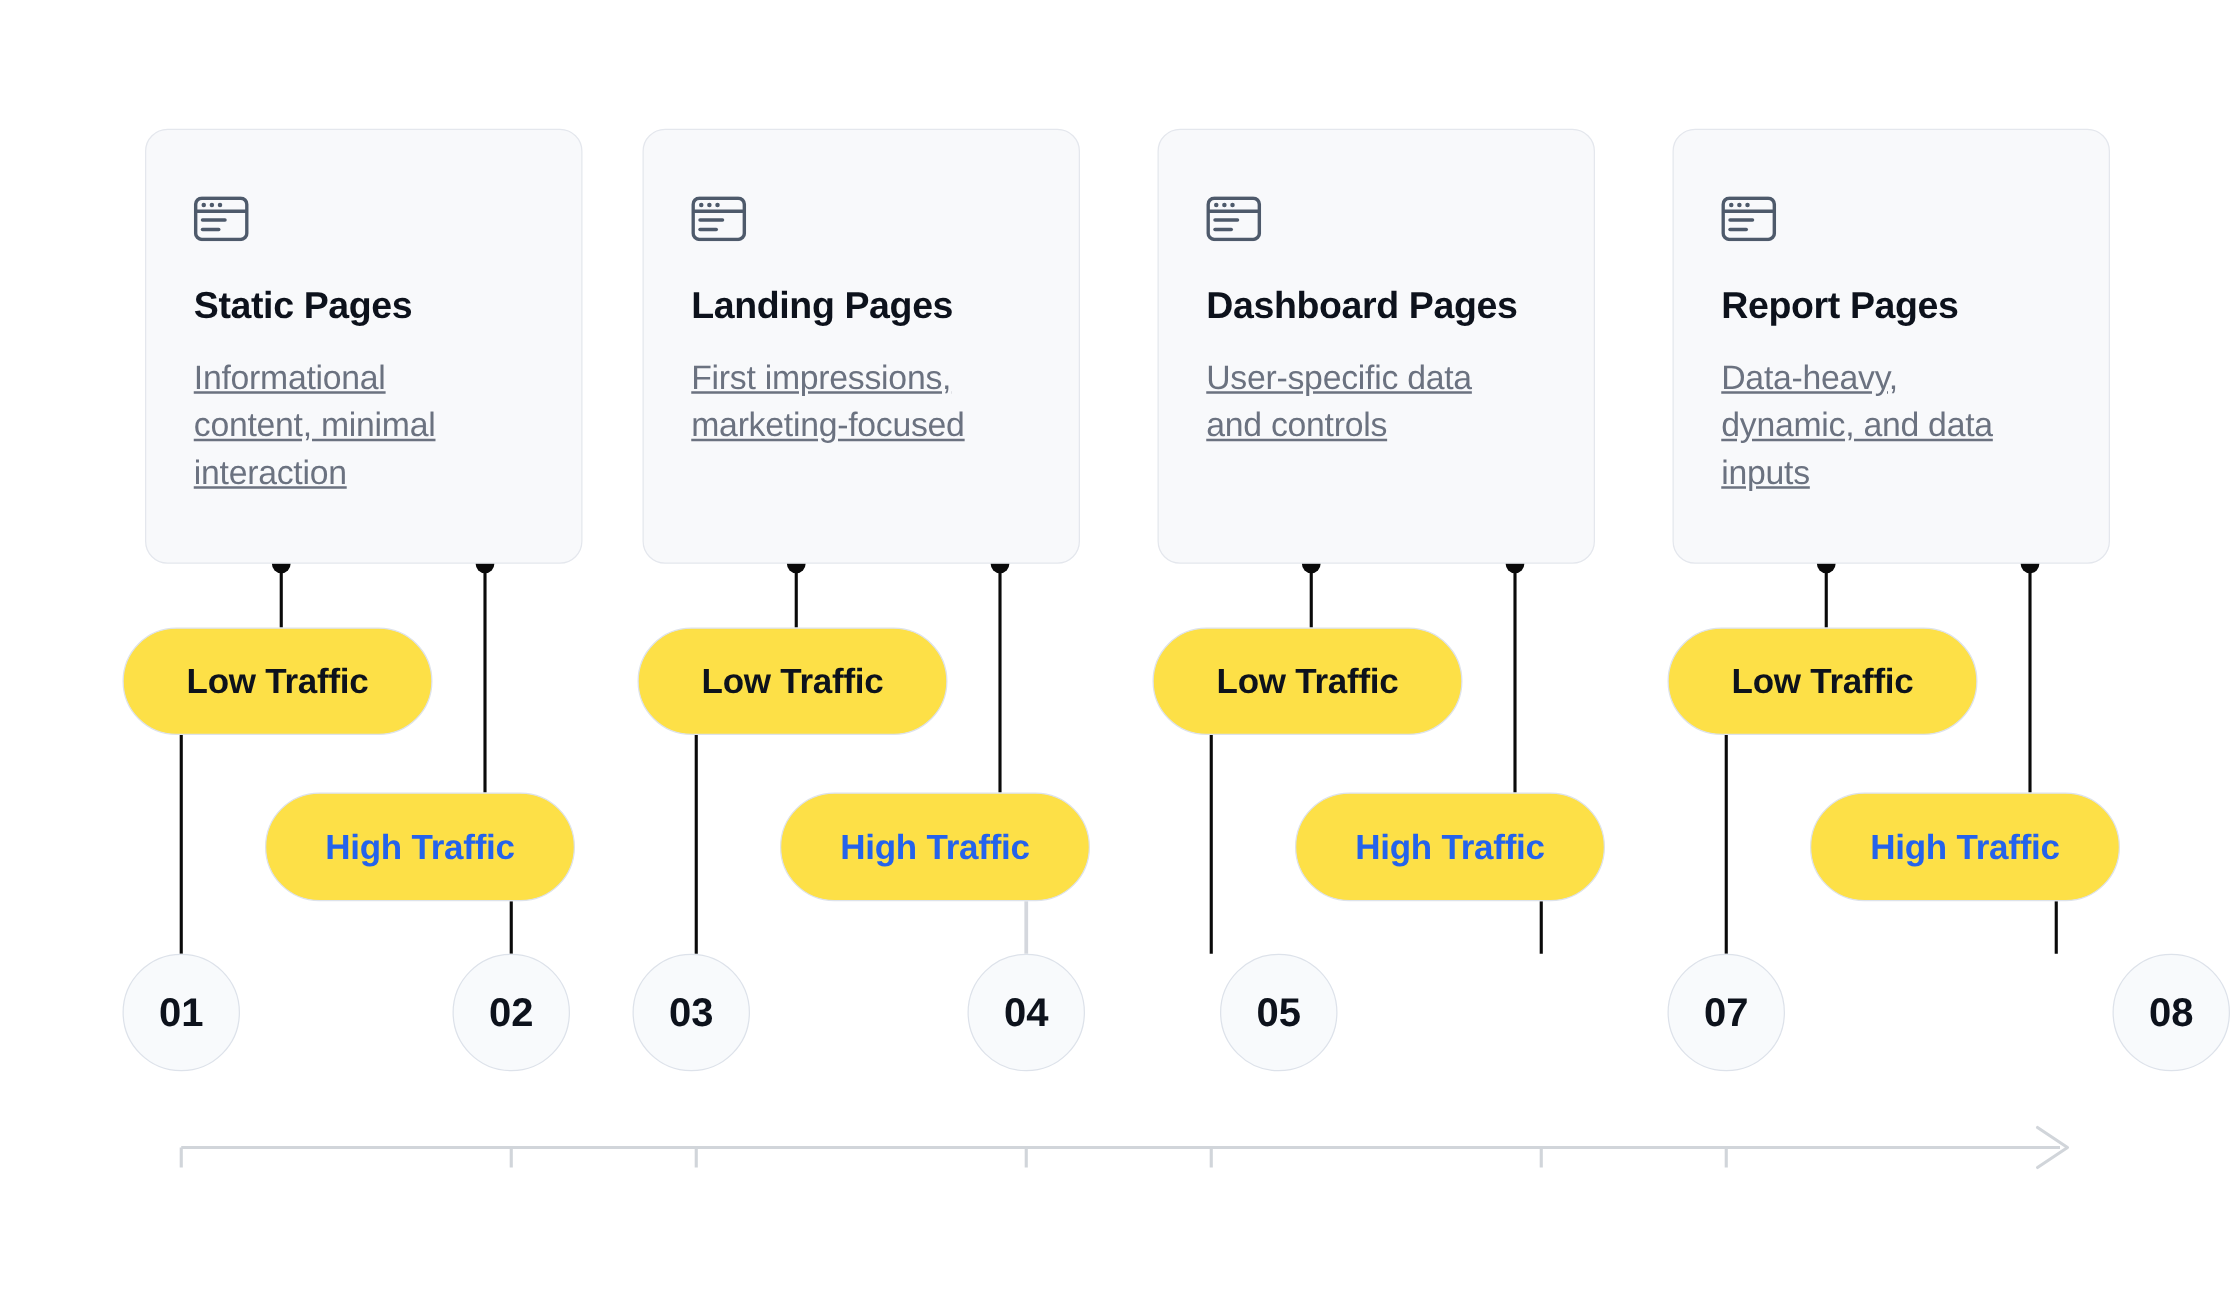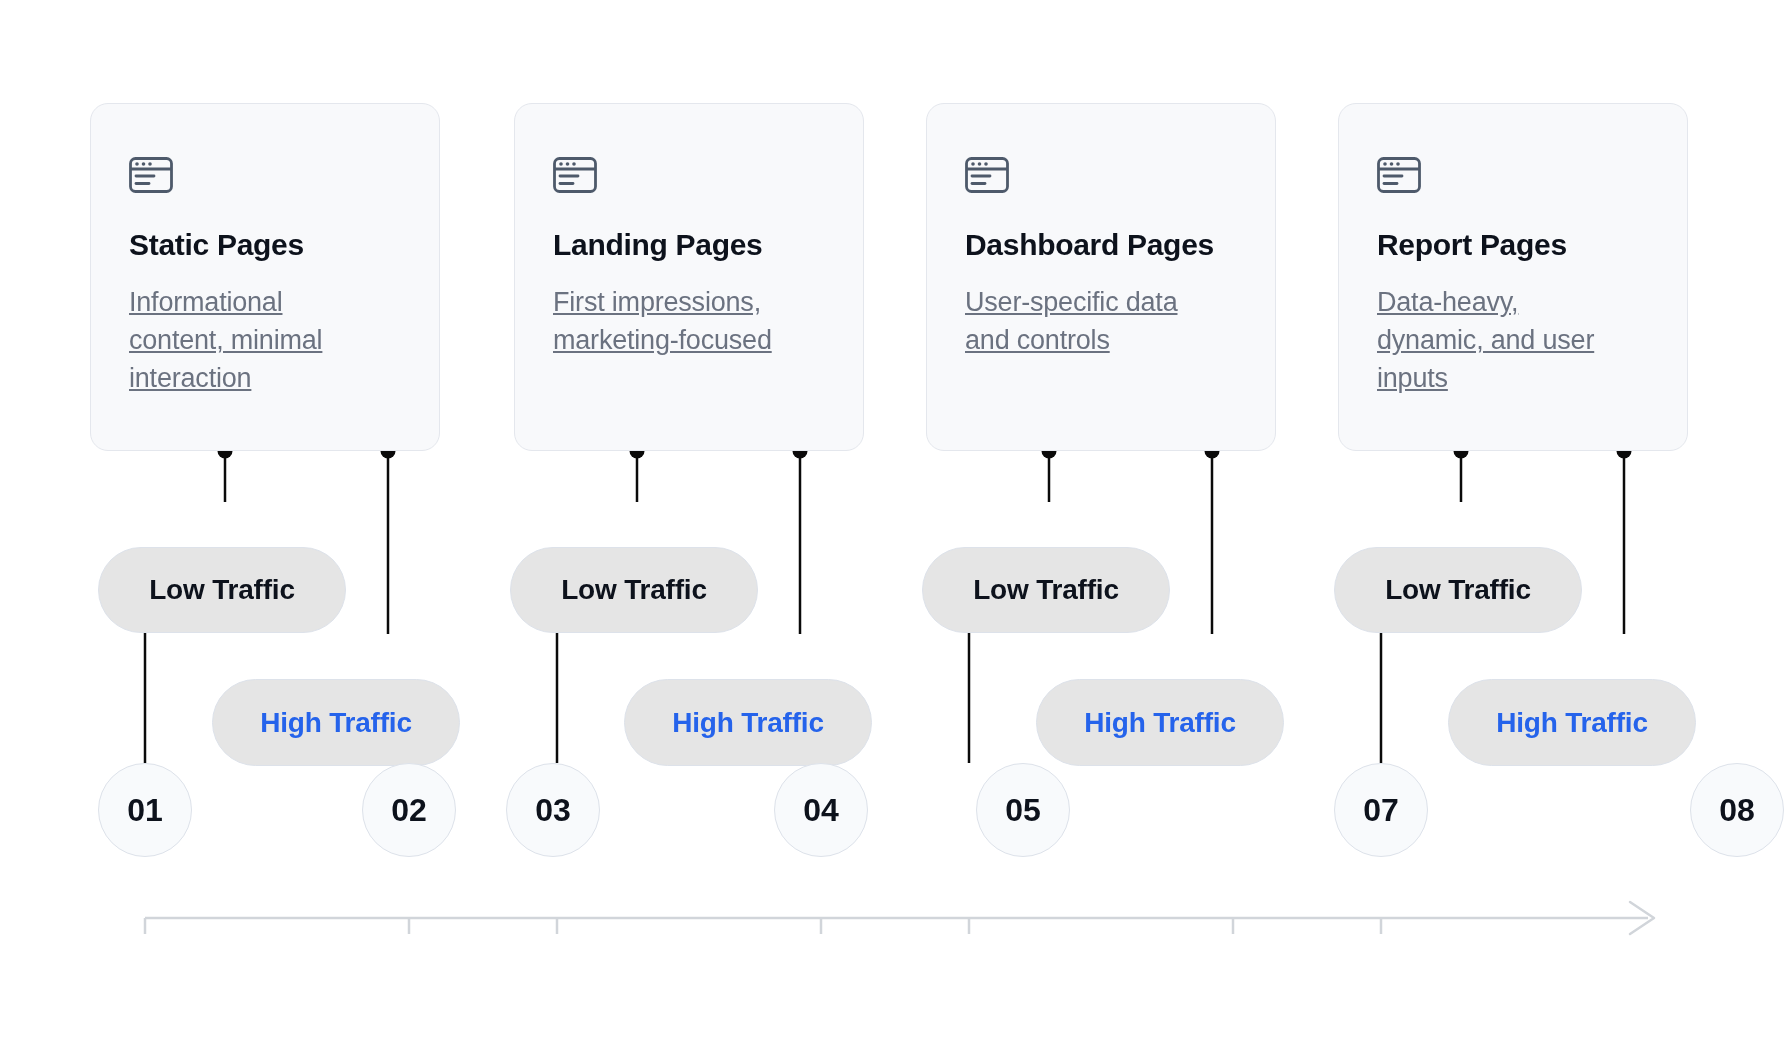--- a/index.html
+++ b/index.html
@@ -45,29 +45,28 @@
     font-weight: 400;
     color: #6b7280;
     white-space: pre-line;
     letter-spacing: -0.2px;
     text-decoration: underline;
   }
   .pill {
     position: absolute;
     box-sizing: border-box;
     border: 1.5px solid #dde2ea;
-    background: #e5e5e5;
+    background: #fde047;
     border-radius: 999px;
     display: flex;
     align-items: center;
     justify-content: center;
     font-size: 28px;
     font-weight: 700;
     letter-spacing: -0.2px;
-    margin-top: 45px;
   }
   .pill.low  { top: 502px; width: 248px; height: 86px; color: #0d121c; }
   .pill.high { top: 634px; width: 248px; height: 87px; color: #2563eb; text-align: right; }
   .step-circle {
     position: absolute;
     top: 763px;
     box-sizing: border-box;
     width: 94px;
     height: 94px;
     border-radius: 50%;
@@ -132,21 +131,21 @@
         <path d="M409 918 V934"></path>
         <path d="M557 918 V934"></path>
         <path d="M821 918 V934"></path>
         <path d="M969 918 V934"></path>
         <path d="M1233 918 V934"></path>
         <path d="M1381 918 V934"></path>
       </g>
     </g>
   </svg>
 
-  <div class="card" style="left:90px">
+  <div class="card" style="left:116px">
     <svg class="card-icon" width="44" height="36" viewBox="0 0 44 36" xmlns="http://www.w3.org/2000/svg">
       <rect x="1.5" y="1.5" width="41" height="33" rx="5" fill="none" stroke="#4e5a6b" stroke-width="2.8"></rect>
       <line x1="1.5" y1="12" x2="42.5" y2="12" stroke="#4e5a6b" stroke-width="2.8"></line>
       <circle cx="8" cy="7" r="1.8" fill="#4e5a6b"></circle>
         <circle cx="14.5" cy="7" r="1.8" fill="#4e5a6b"></circle>
         <circle cx="21" cy="7" r="1.8" fill="#4e5a6b"></circle>
       <line x1="7" y1="19" x2="25" y2="19" stroke="#4e5a6b" stroke-width="2.8" stroke-linecap="round"></line>
       <line x1="7" y1="26.5" x2="20" y2="26.5" stroke="#4e5a6b" stroke-width="2.8" stroke-linecap="round"></line>
     </svg>
     <h2 class="card-title">Static Pages</h2>
@@ -201,21 +200,21 @@
       <rect x="1.5" y="1.5" width="41" height="33" rx="5" fill="none" stroke="#4e5a6b" stroke-width="2.8"></rect>
       <line x1="1.5" y1="12" x2="42.5" y2="12" stroke="#4e5a6b" stroke-width="2.8"></line>
       <circle cx="8" cy="7" r="1.8" fill="#4e5a6b"></circle>
         <circle cx="14.5" cy="7" r="1.8" fill="#4e5a6b"></circle>
         <circle cx="21" cy="7" r="1.8" fill="#4e5a6b"></circle>
       <line x1="7" y1="19" x2="25" y2="19" stroke="#4e5a6b" stroke-width="2.8" stroke-linecap="round"></line>
       <line x1="7" y1="26.5" x2="20" y2="26.5" stroke="#4e5a6b" stroke-width="2.8" stroke-linecap="round"></line>
     </svg>
     <h2 class="card-title">Report Pages</h2>
     <p class="card-desc">Data-heavy,
-dynamic, and user
+dynamic, and data
 inputs</p>
   </div>
   <div class="pill low" style="left:1334px">Low Traffic</div>
   <div class="pill high" style="left:1448px">High Traffic</div>
   <div class="step-circle" style="left:1334px">07</div>
   <div class="step-circle" style="left:1690px">08</div>
 
 </div>
 
 </body></html>

